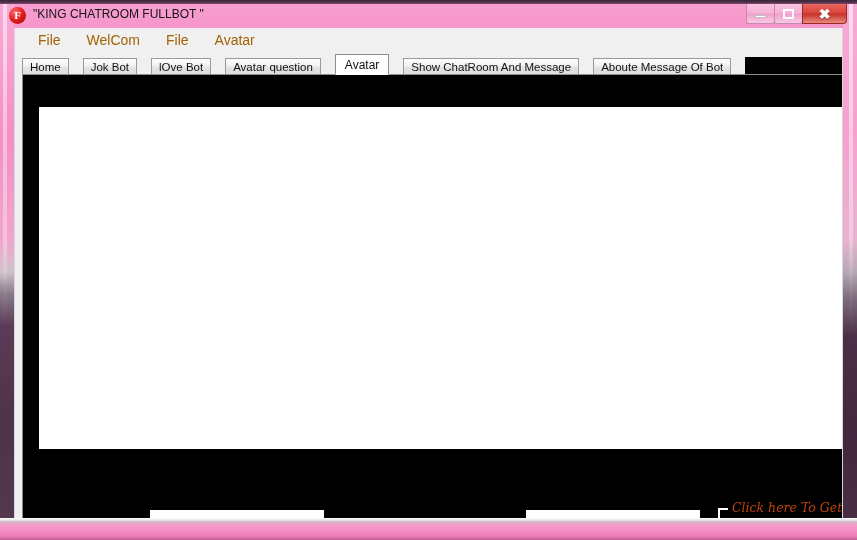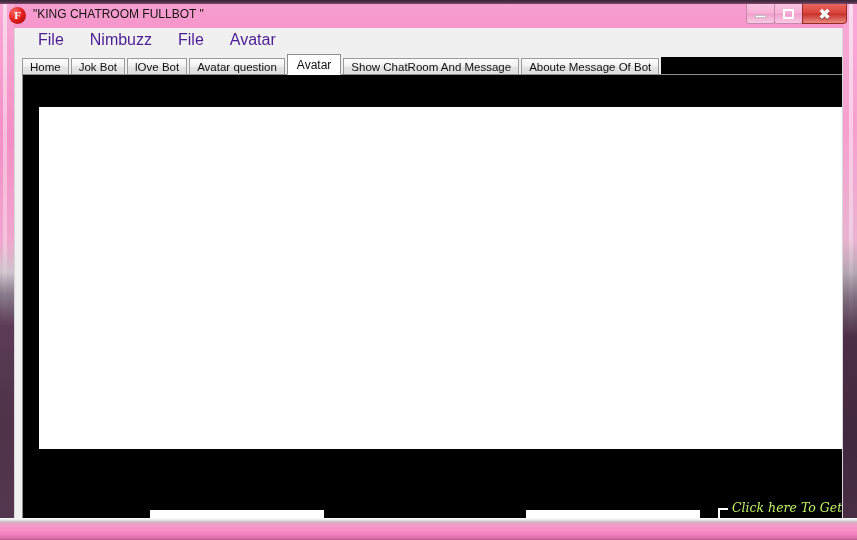--- a/index.html
+++ b/index.html
@@ -216,22 +216,22 @@
     left: 0; top: 0;
     width: 829px;
     height: 24px;
     background: #f0f0f0;
     display: flex;
     align-items: center;
     padding-left: 12px;
     box-sizing: border-box;
   }
   .menu-item {
-    font-size: 16px;
-    color: #4c1d95;
+    font-size: 14px;
+    color: #a16207;
     padding: 3px 11px;
     margin-right: 4px;
     cursor: default;
     white-space: nowrap;
   }
 
   
   #tabstrip {
     position: absolute;
     left: 7px; top: 26px;
@@ -243,21 +243,21 @@
   }
   .tab {
     height: 17px;
     line-height: 17px;
     padding: 0 7px;
     font-size: 11.5px;
     color: #111;
     background: linear-gradient(to bottom, #fdfdfd 0%, #f1f1f1 45%, #e3e3e3 50%, #dedede 100%);
     border: 1px solid #9a9a9a;
     border-bottom: none;
-    margin-right: 2px;
+    margin-right: 14px;
     box-sizing: border-box;
     white-space: nowrap;
     cursor: default;
     align-self: flex-end;
   }
   .tab.selected {
     height: 21px;
     line-height: 20px;
     background: #ffffff;
     border: 1px solid #8e8e8e;
@@ -326,21 +326,21 @@
     height: 85px;
     border: 2px solid #ffffff;
     box-sizing: border-box;
     background: transparent;
   }
   #get-avatar-group-title {
     position: absolute;
     left: 8px; top: -10px;
     background: #000;
     padding: 0 4px;
-    color: #bef264;
+    color: #c2410c;
     font-size: 12.5px;
     font-family: "DejaVu Serif", serif;
     font-style: italic;
     white-space: nowrap;
   }
 </style>
 </head>
 <body>
 
 <div id="window">
@@ -365,21 +365,21 @@
       <div class="win-btn close">
         <span class="glyph glyph-close">✖</span>
       </div>
     </div>
   </div>
 
   <div id="client">
 
     <div id="menubar">
       <div class="menu-item">File</div>
-      <div class="menu-item">Nimbuzz</div>
+      <div class="menu-item">WelCom</div>
       <div class="menu-item">File</div>
       <div class="menu-item">Avatar</div>
     </div>
 
     <div id="tabstrip">
       <div class="tab">Home</div>
       <div class="tab">Jok Bot</div>
       <div class="tab">lOve Bot</div>
       <div class="tab">Avatar question</div>
       <div class="tab selected">Avatar</div>

